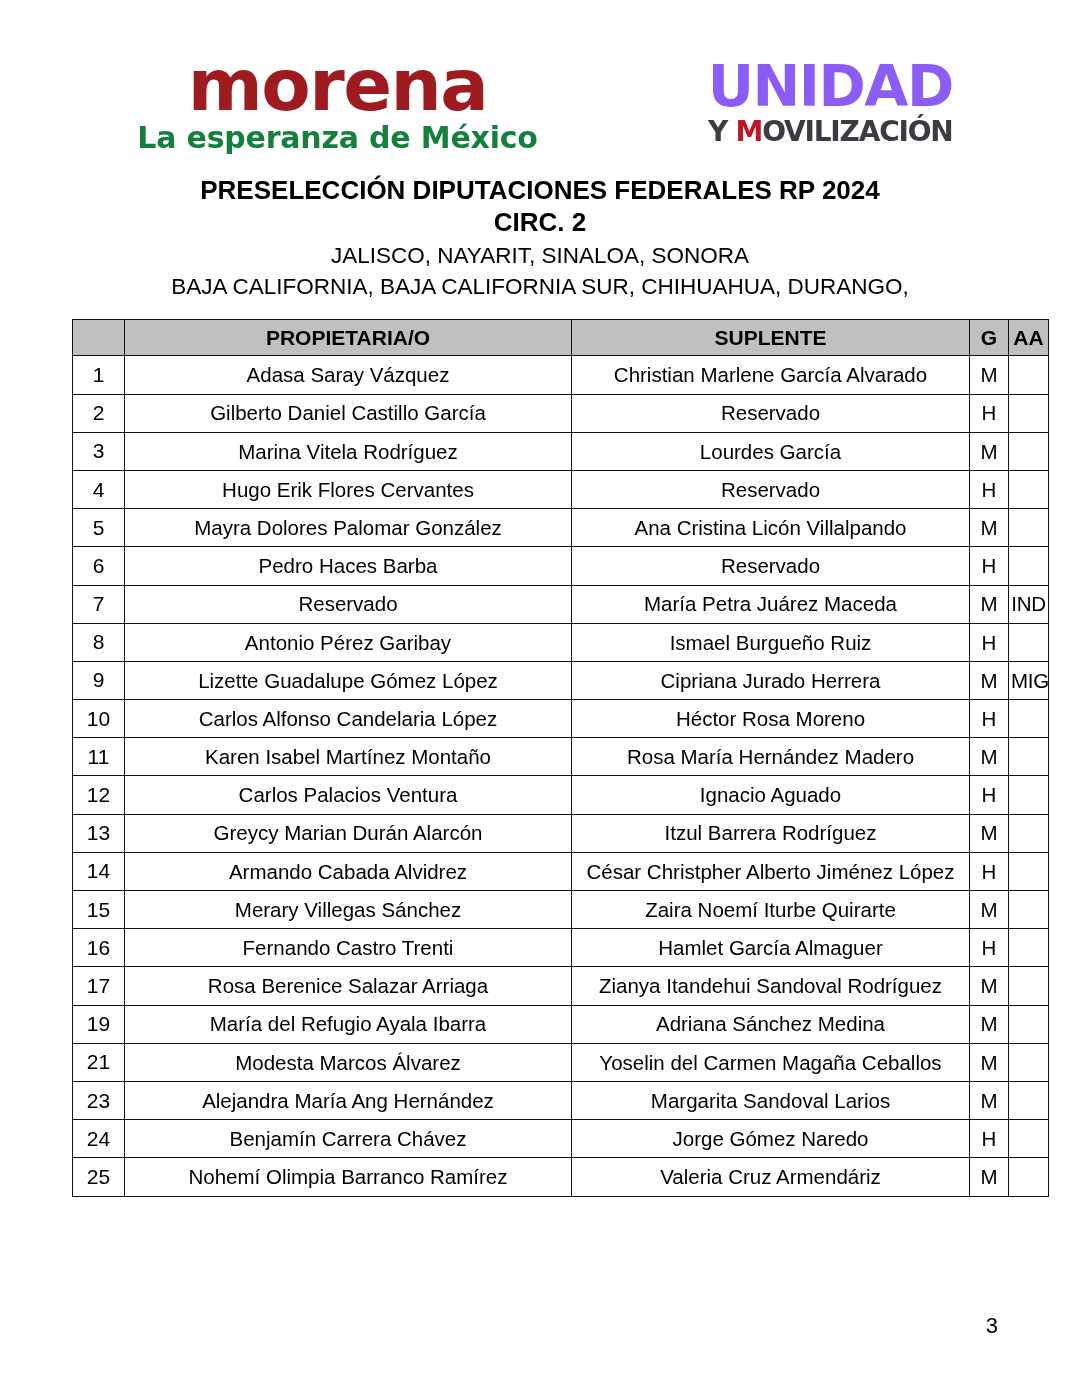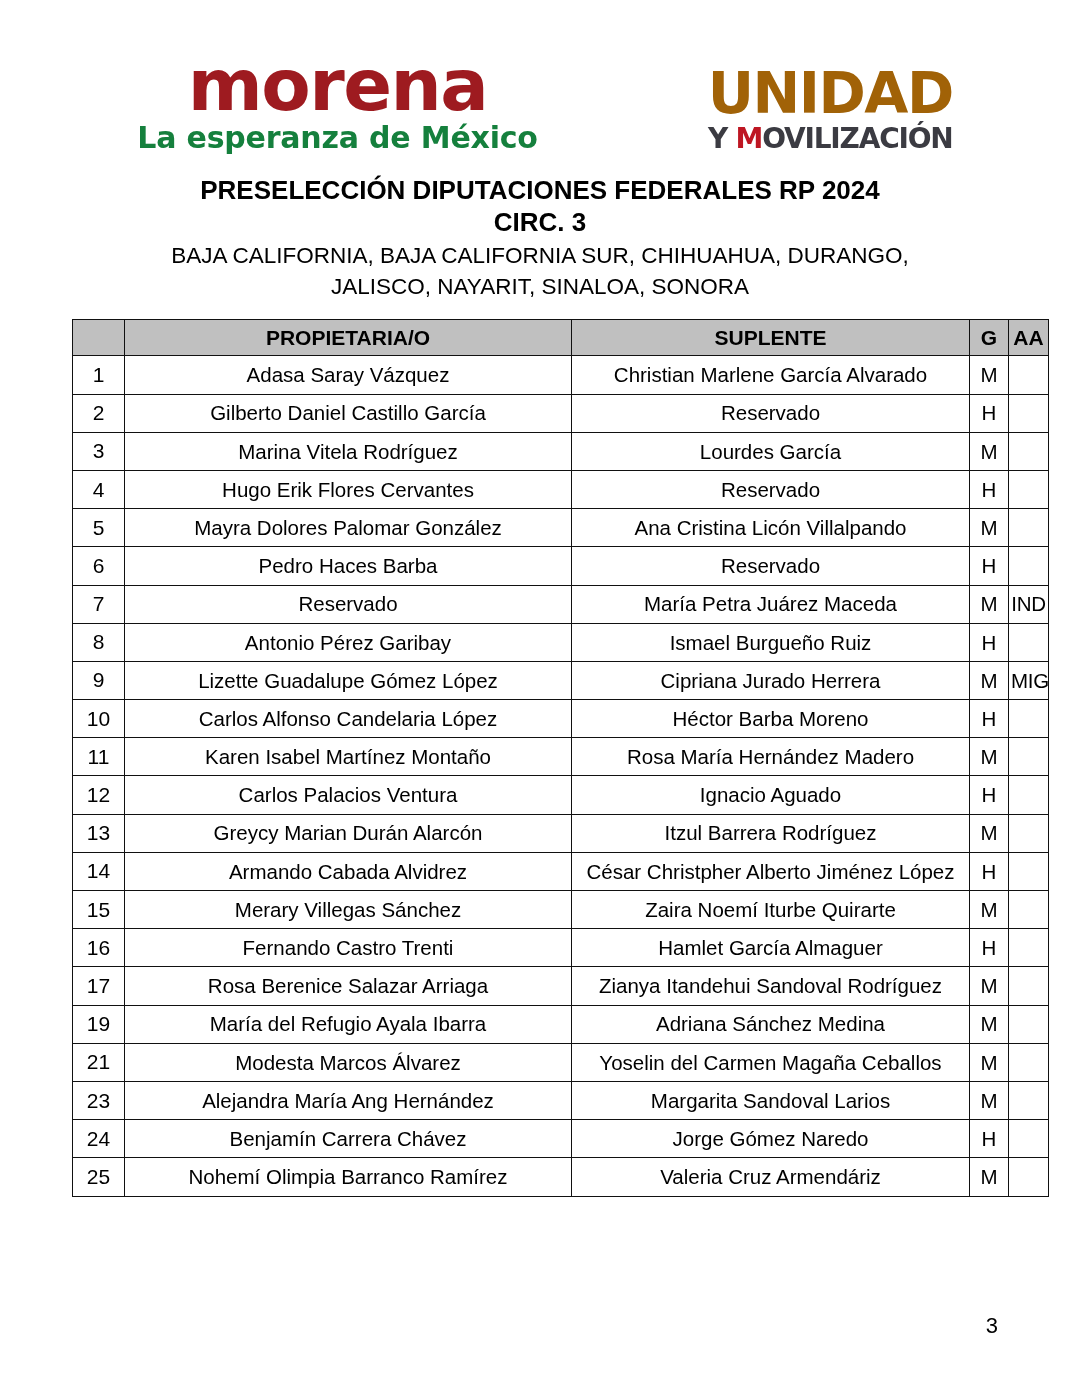--- a/index.html
+++ b/index.html
@@ -13,21 +13,21 @@
     height: 1397px;
     font-family: "Liberation Sans", sans-serif;
     color: #000000;
     overflow: hidden;
     position: relative;
   }
 
   
   .logo-band {
     display: flex;
-    align-items: flex-end;
+    align-items: flex-start;
     justify-content: center;
     gap: 170px;
     padding-top: 52px;
     padding-left: 10px;
   }
 
   .morena-logo {
     display: flex;
     flex-direction: column;
     align-items: center;
@@ -55,21 +55,21 @@
     flex-direction: column;
     align-items: center;
     line-height: 1;
     padding-top: 6px;
   }
   .unidad-word {
     font-family: "DejaVu Sans", sans-serif;
     font-weight: bold;
     font-size: 57px;
     letter-spacing: -1.5px;
-    color: #a16207;
+    color: #8b5cf6;
     line-height: 1;
   }
   .movil-line {
     font-family: "DejaVu Sans", sans-serif;
     font-weight: bold;
     font-size: 28px;
     letter-spacing: -1.2px;
     color: #3B3B42;
     line-height: 1;
     margin-top: 3px;
@@ -172,23 +172,23 @@
     <div class="unidad-word">UNIDAD</div>
     <div class="movil-line">
       <span>Y </span><span class="m-red">M</span><span>OVILIZACIÓN</span>
     </div>
   </div>
 
 </div>
 
 <div class="titles">
   <div class="title-main">PRESELECCIÓN DIPUTACIONES FEDERALES RP 2024</div>
-  <div class="title-circ">CIRC. 3</div>
+  <div class="title-circ">CIRC. 2</div>
+  <div class="title-states">JALISCO, NAYARIT, SINALOA, SONORA</div>
   <div class="title-states">BAJA CALIFORNIA, BAJA CALIFORNIA SUR, CHIHUAHUA, DURANGO,</div>
-  <div class="title-states">JALISCO, NAYARIT, SINALOA, SONORA</div>
 </div>
 
 <div class="table-wrap">
   <table class="listado">
     <colgroup>
       <col class="c-num">
         <col class="c-prop">
         <col class="c-sup">
         <col class="c-g">
         <col class="c-aa">
@@ -262,21 +262,21 @@
         <tr>
           <td class="num">9</td>
           <td class="prop">Lizette Guadalupe Gómez López</td>
           <td class="sup">Cipriana Jurado Herrera</td>
           <td class="g">M</td>
           <td class="aa">MIG</td>
         </tr>
         <tr>
           <td class="num">10</td>
           <td class="prop">Carlos Alfonso Candelaria López</td>
-          <td class="sup">Héctor Barba Moreno</td>
+          <td class="sup">Héctor Rosa Moreno</td>
           <td class="g">H</td>
           <td class="aa"></td>
         </tr>
         <tr>
           <td class="num">11</td>
           <td class="prop">Karen Isabel Martínez Montaño</td>
           <td class="sup">Rosa María Hernández Madero</td>
           <td class="g">M</td>
           <td class="aa"></td>
         </tr>

